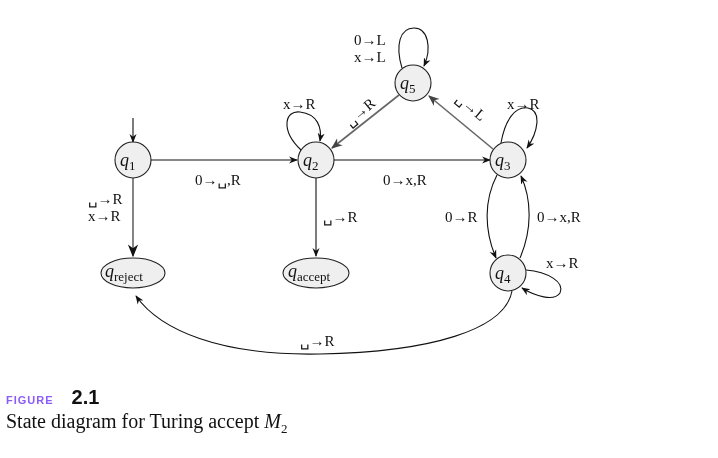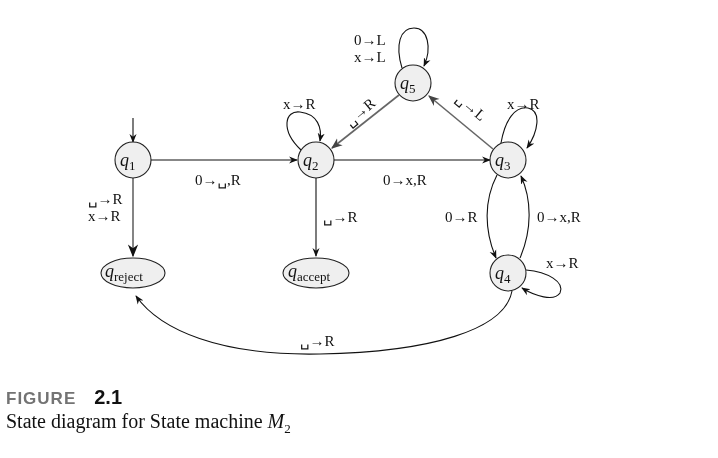--- a/index.html
+++ b/index.html
@@ -5,21 +5,21 @@
     html, body { margin: 0; padding: 0; background: #ffffff; }
     body { width: 718px; height: 458px; position: relative; overflow: hidden; font-family: "DejaVu Serif", serif; }
     #diagram { position: absolute; left: 0; top: 0; }
     .state-circle { fill: #efefef; stroke: #222; stroke-width: 1.1; }
     .edge { fill: none; stroke: #111; stroke-width: 1.1; }
     .edge-gray { fill: none; stroke: #666; stroke-width: 1.6; }
     .lbl { font-family: "Liberation Serif", serif; font-size: 15px; fill: #111; }
     .state-q { font-family: "Liberation Serif", serif; font-style: italic; font-size: 18px; fill: #111; }
     .state-sub { font-family: "Liberation Serif", serif; font-style: normal; font-size: 13px; fill: #111; }
     .caption { position: absolute; left: 6px; top: 386px; }
-    .fig-word { font-family: "Liberation Sans", sans-serif; font-weight: bold; font-size: 17px; letter-spacing: 1px; color: #737373; }
+    .fig-word { font-family: "Liberation Sans", sans-serif; font-weight: bold; font-size: 11px; letter-spacing: 1px; color: #8b5cf6; }
     .fig-num { font-family: "Liberation Sans", sans-serif; font-weight: bold; font-size: 20px; color: #111; margin-left: 18px; }
     .cap-text { font-family: "Liberation Serif", serif; font-size: 20px; color: #111; margin-top: 0px; line-height: 24px; }
     .cap-text i { font-style: italic; }
     .cap-text sub { font-size: 13px; }
   </style>
 </head>
 <body>
 
 <svg id="diagram" width="718" height="458" viewBox="0 0 718 458">
   <defs>
@@ -102,14 +102,14 @@
   <text class="lbl" x="300" y="346">␣→R</text>
   <text class="lbl" x="354" y="45">0→L</text>
   <text class="lbl" x="354" y="62">x→L</text>
   <text class="lbl" transform="translate(350,127) rotate(-40)">␣→R</text>
 </svg>
 
 <div class="caption">
   <div>
     <span class="fig-word">FIGURE</span><span class="fig-num">2.1</span>
   </div>
-  <div class="cap-text"><span>State diagram for State machine </span><i>M</i><sub>2</sub></div>
+  <div class="cap-text"><span>State diagram for Turing accept </span><i>M</i><sub>2</sub></div>
 </div>
 
 </body></html>

